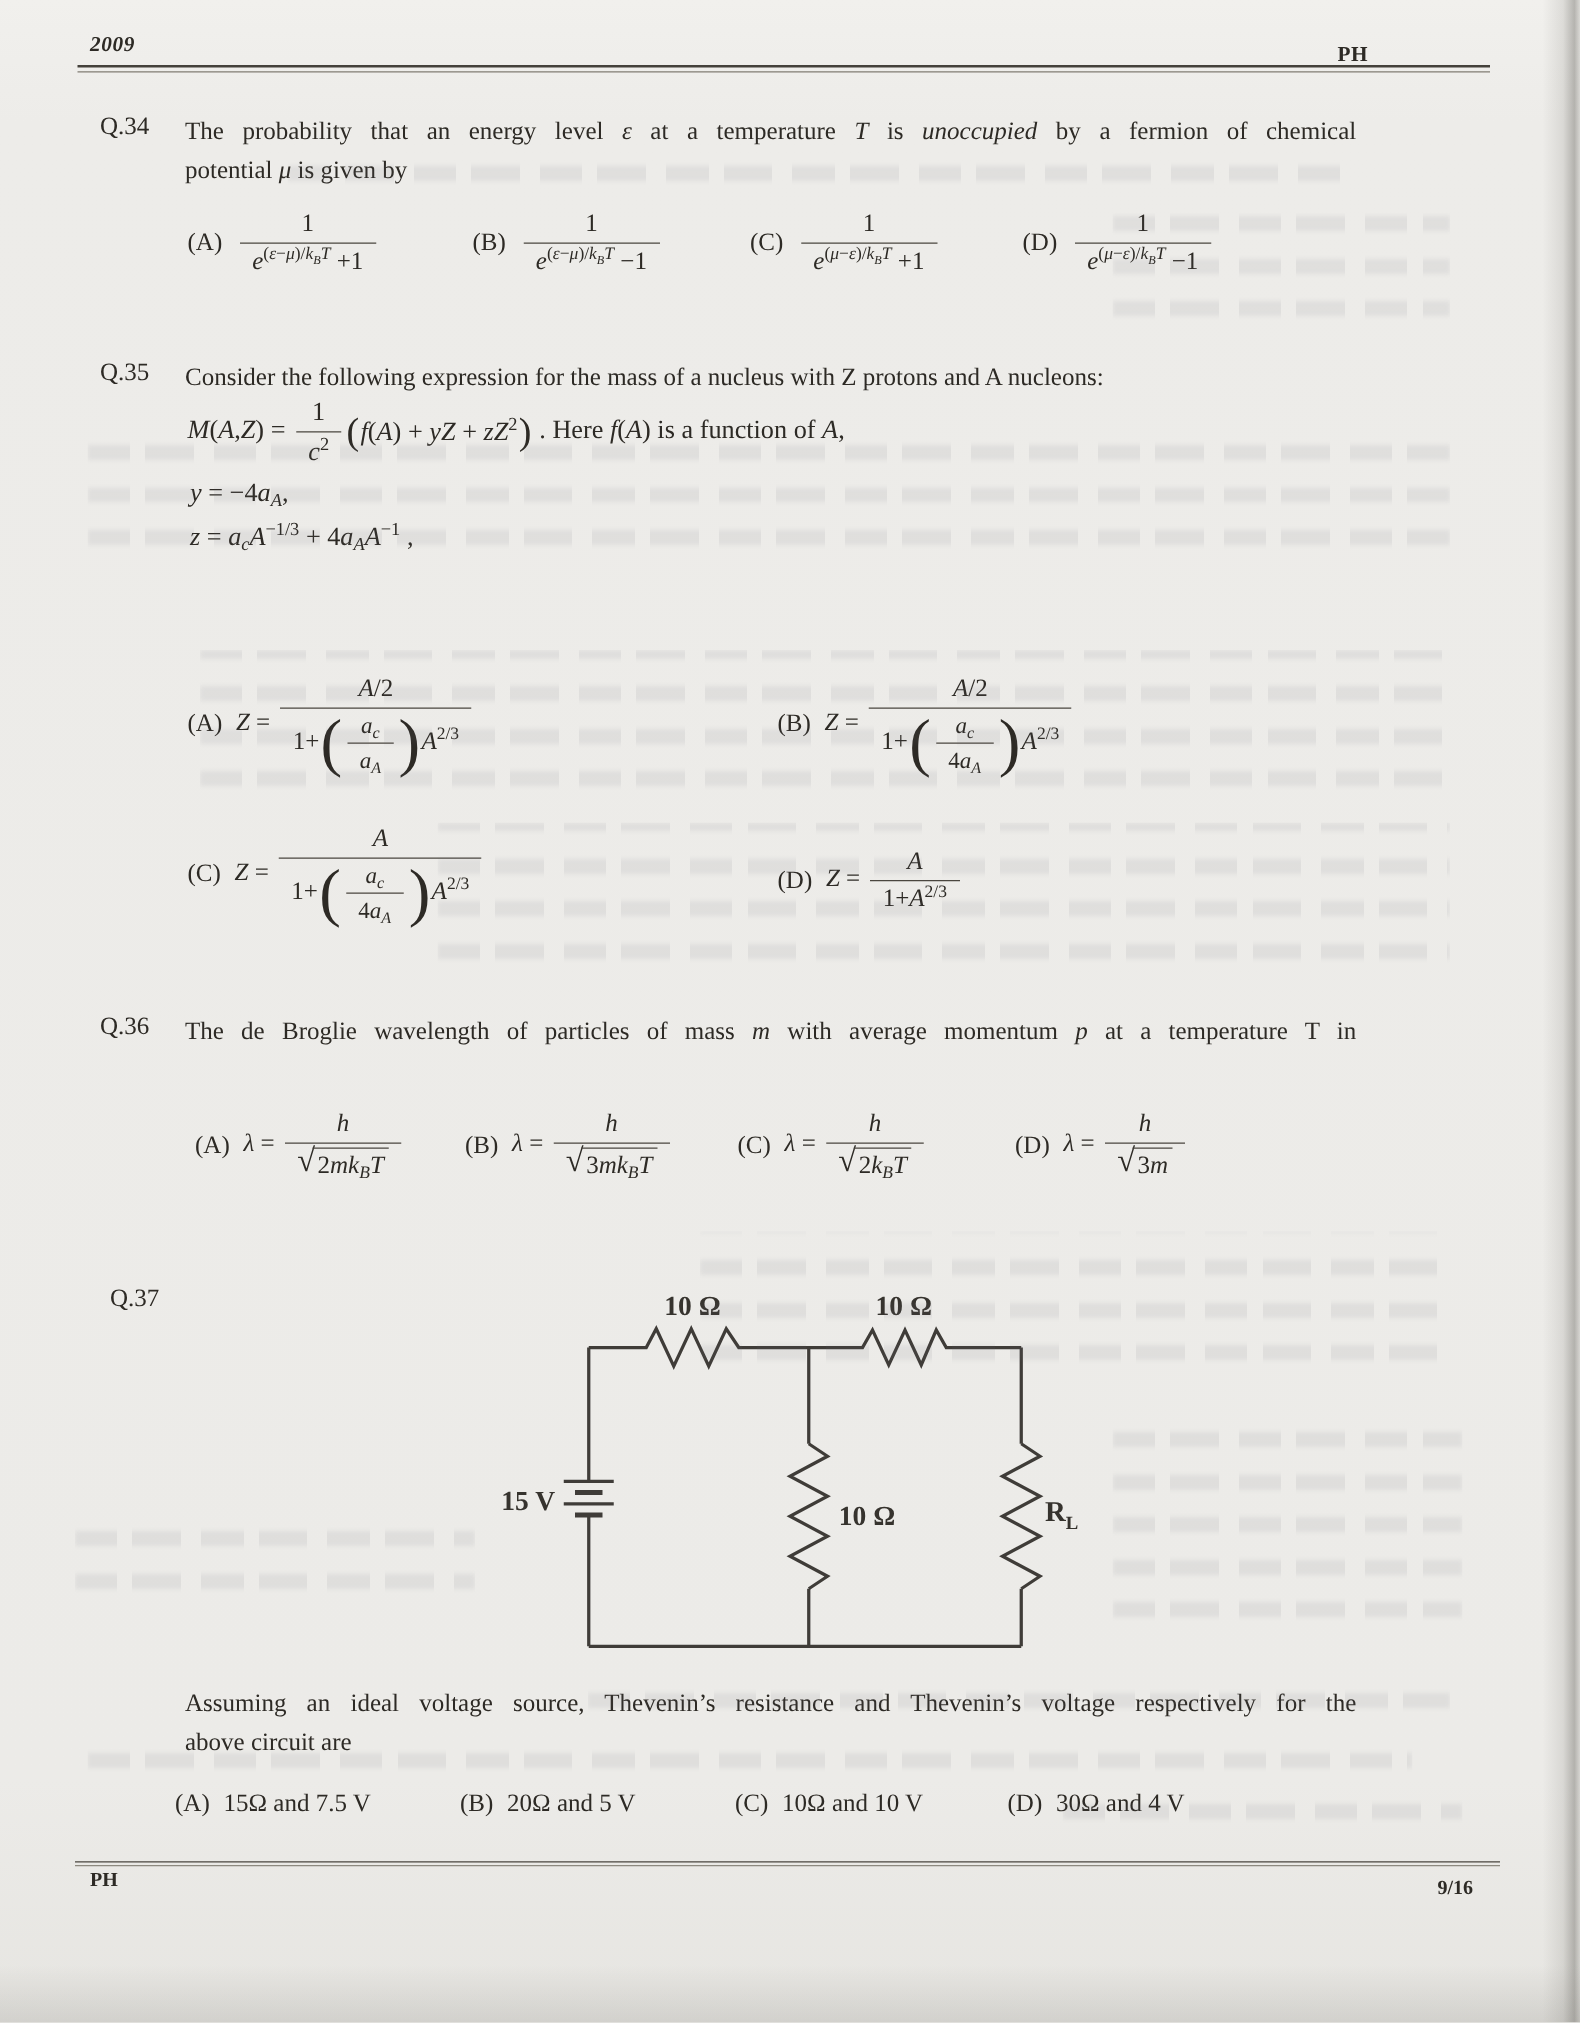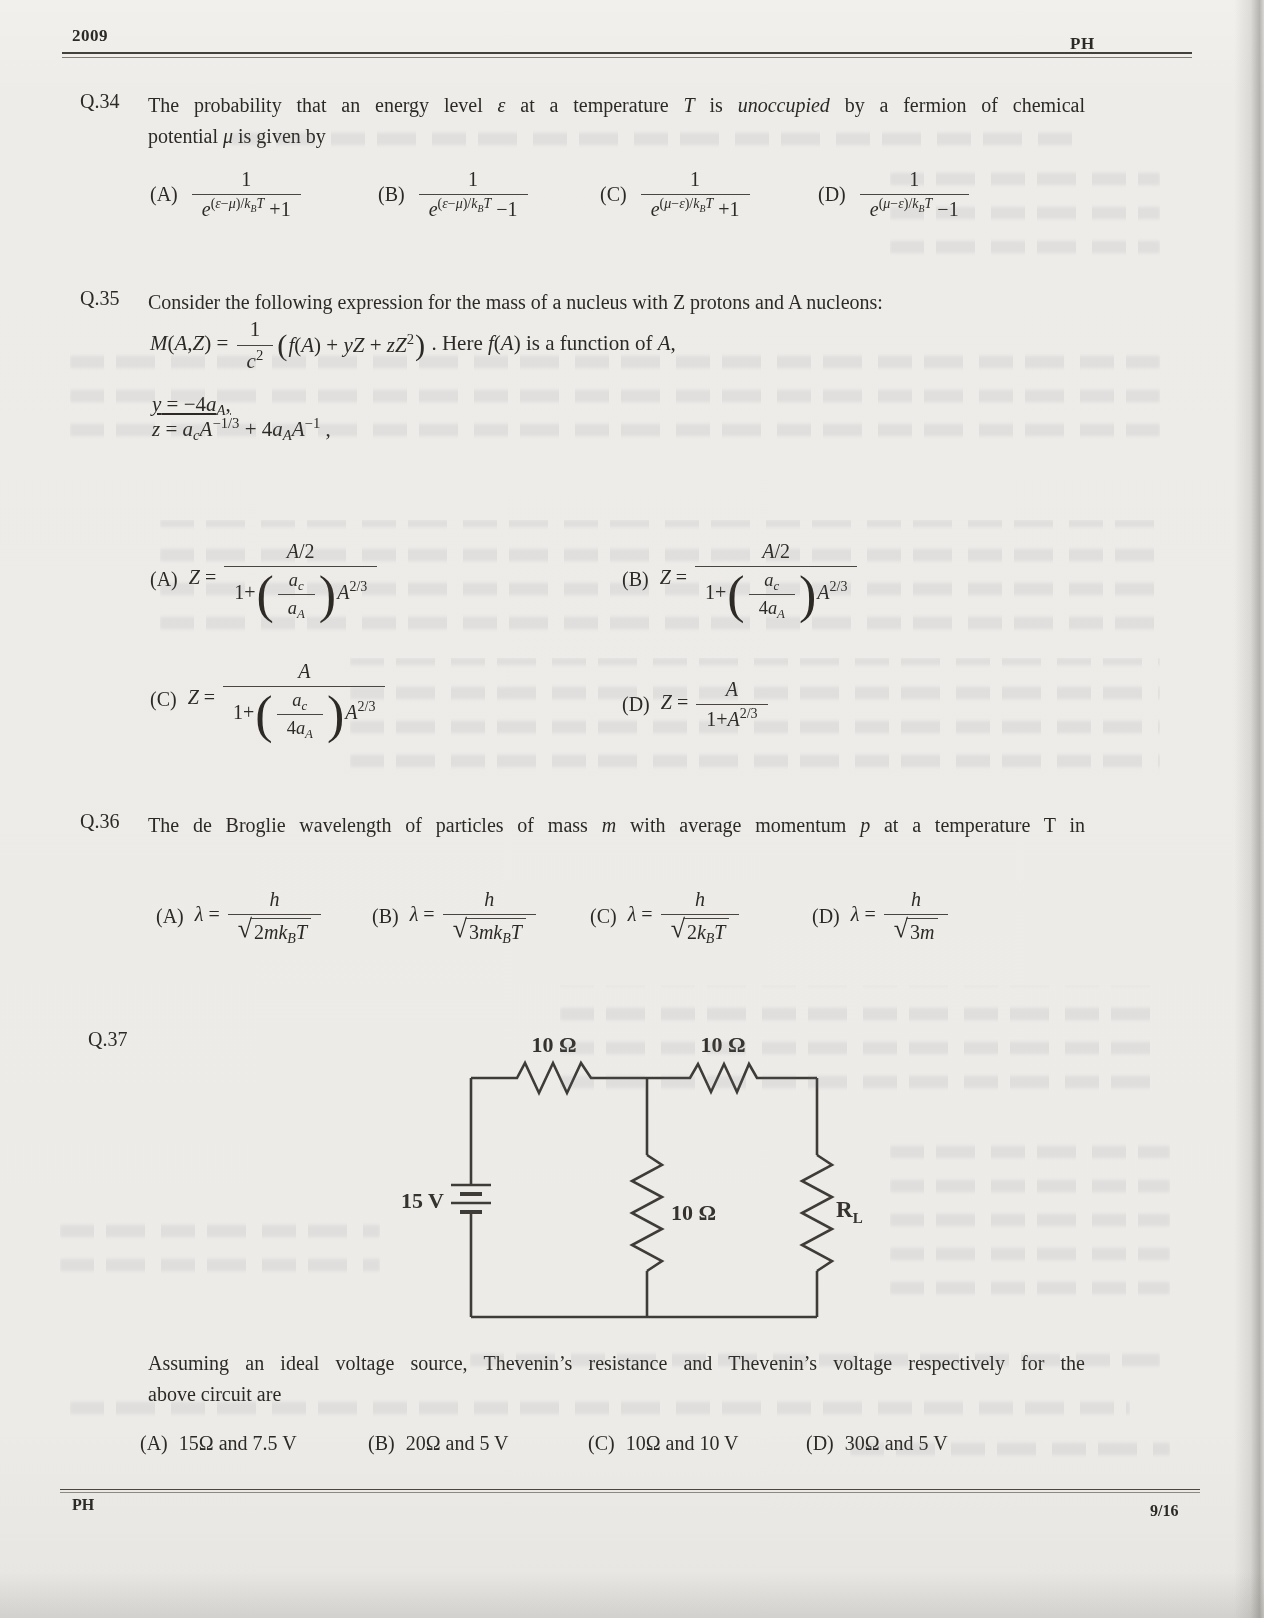--- a/index.html
+++ b/index.html
@@ -46,21 +46,21 @@
     background:linear-gradient(90deg,rgba(130,128,122,0) 0%,rgba(130,128,122,.18) 55%,rgba(110,108,102,.45) 85%,rgba(150,148,142,.25) 100%);}
   .edge-bottom{position:absolute;left:0;bottom:0;width:100%;height:46px;
     background:linear-gradient(180deg,rgba(120,118,112,0),rgba(120,118,112,.18));}
 </style>
 </head>
 <body>
 
 <div class="page">
   <div class="content">
 
-    <div class="abs hdr" style="left:72px;top:26px;">2009</div>
+    <div class="abs hdr" style="left:72px;top:26px;font-style:italic;">2009</div>
     <div class="abs hdr" style="left:1070px;top:34px;">PH</div>
     <div class="abs rule" style="left:62px;top:52px;width:1130px;"></div>
 
     <div class="abs qlabel" style="left:80px;top:90px;">Q.34</div>
     <div class="abs qtext" style="left:148px;top:90px;">
       <div class="jline math">The probability that an energy level <span class="mi">ε</span> at a temperature <span class="mi">T</span> is <span class="mi">unoccupied</span> by a fermion of chemical</div>
       <div class="math">potential <span class="mi">μ</span> is given by</div>
     </div>
     <div class="opt" style="left:150px;top:168px;">
       <span>(A)</span>
@@ -94,21 +94,21 @@
     <div class="abs qlabel" style="left:80px;top:287px;">Q.35</div>
     <div class="abs qtext math" style="left:148px;top:287px;">Consider the following expression for the mass of a nucleus with Z protons and A nucleons:</div>
     <div class="abs math eq" style="left:150px;top:317px;"><span class="mi">M</span>(<span class="mi">A</span>,<span class="mi">Z</span>) = <span class="mfrac">
           <span class="num">1</span>
           <span class="den"><span class="mi">c</span><sup>2</sup></span>
         </span><span class="mparen p-small">
           <span class="fence">(</span>
           <span class="pcontent"><span class="mi">f</span>(<span class="mi">A</span>) + <span class="mi">y</span><span class="mi">Z</span> + <span class="mi">z</span><span class="mi">Z</span><sup>2</sup></span>
           <span class="fence">)</span>
         </span> . Here <span class="mi">f</span>(<span class="mi">A</span>) is a function of <span class="mi">A</span>,</div>
-    <div class="abs math eq" style="left:152px;top:392px;text-decoration:underline;"><span class="mi">y</span> = −4<span class="mi">a</span><sub><span class="mi">A</span></sub>,</div>
+    <div class="abs math eq" style="left:152px;top:382px;"><span class="mi">y</span> = −4<span class="mi">a</span><sub><span class="mi">A</span></sub>,</div>
     <div class="abs math eq" style="left:152px;top:417px;"><span class="mi">z</span> = <span class="mi">a</span><sub><span class="mi">c</span></sub><span class="mi">A</span><sup>−1/3</sup> + 4<span class="mi">a</span><sub><span class="mi">A</span></sub><span class="mi">A</span><sup>−1</sup> ,</div>
     <div class="opt" style="left:150px;top:540px;">
       <span>(A)</span>
       <span class="math"><span class="mi">Z</span> = <span class="mfrac">
             <span class="num"><span class="mi">A</span>/2</span>
             <span class="den">1+<span class="mparen p-big">
                 <span class="fence">(</span>
                 <span class="pcontent"><span class="mfrac">
                     <span class="num"><span class="mi">a</span><sub><span class="mi">c</span></sub></span>
                     <span class="den"><span class="mi">a</span><sub><span class="mi">A</span></sub></span>
@@ -240,21 +240,21 @@
     <div class="opt" style="left:368px;top:1432px;">
       <span>(B)</span>
       <span>20Ω and 5 V</span>
     </div>
     <div class="opt" style="left:588px;top:1432px;">
       <span>(C)</span>
       <span>10Ω and 10 V</span>
     </div>
     <div class="opt" style="left:806px;top:1432px;">
       <span>(D)</span>
-      <span>30Ω and 5 V</span>
+      <span>30Ω and 4 V</span>
     </div>
 
     <div class="abs frule" style="left:60px;top:1489px;width:1140px;"></div>
     <div class="abs ftr" style="left:72px;top:1496px;">PH</div>
     <div class="abs ftr" style="left:1150px;top:1502px;">9/16</div>
   </div>
 
   <div class="bleed" style="left:230px;top:116px;width:850px;height:38px;"></div>
   <div class="bleed" style="left:890px;top:170px;width:270px;height:92px;"></div>
   <div class="bleed" style="left:70px;top:345px;width:1090px;height:100px;"></div>

